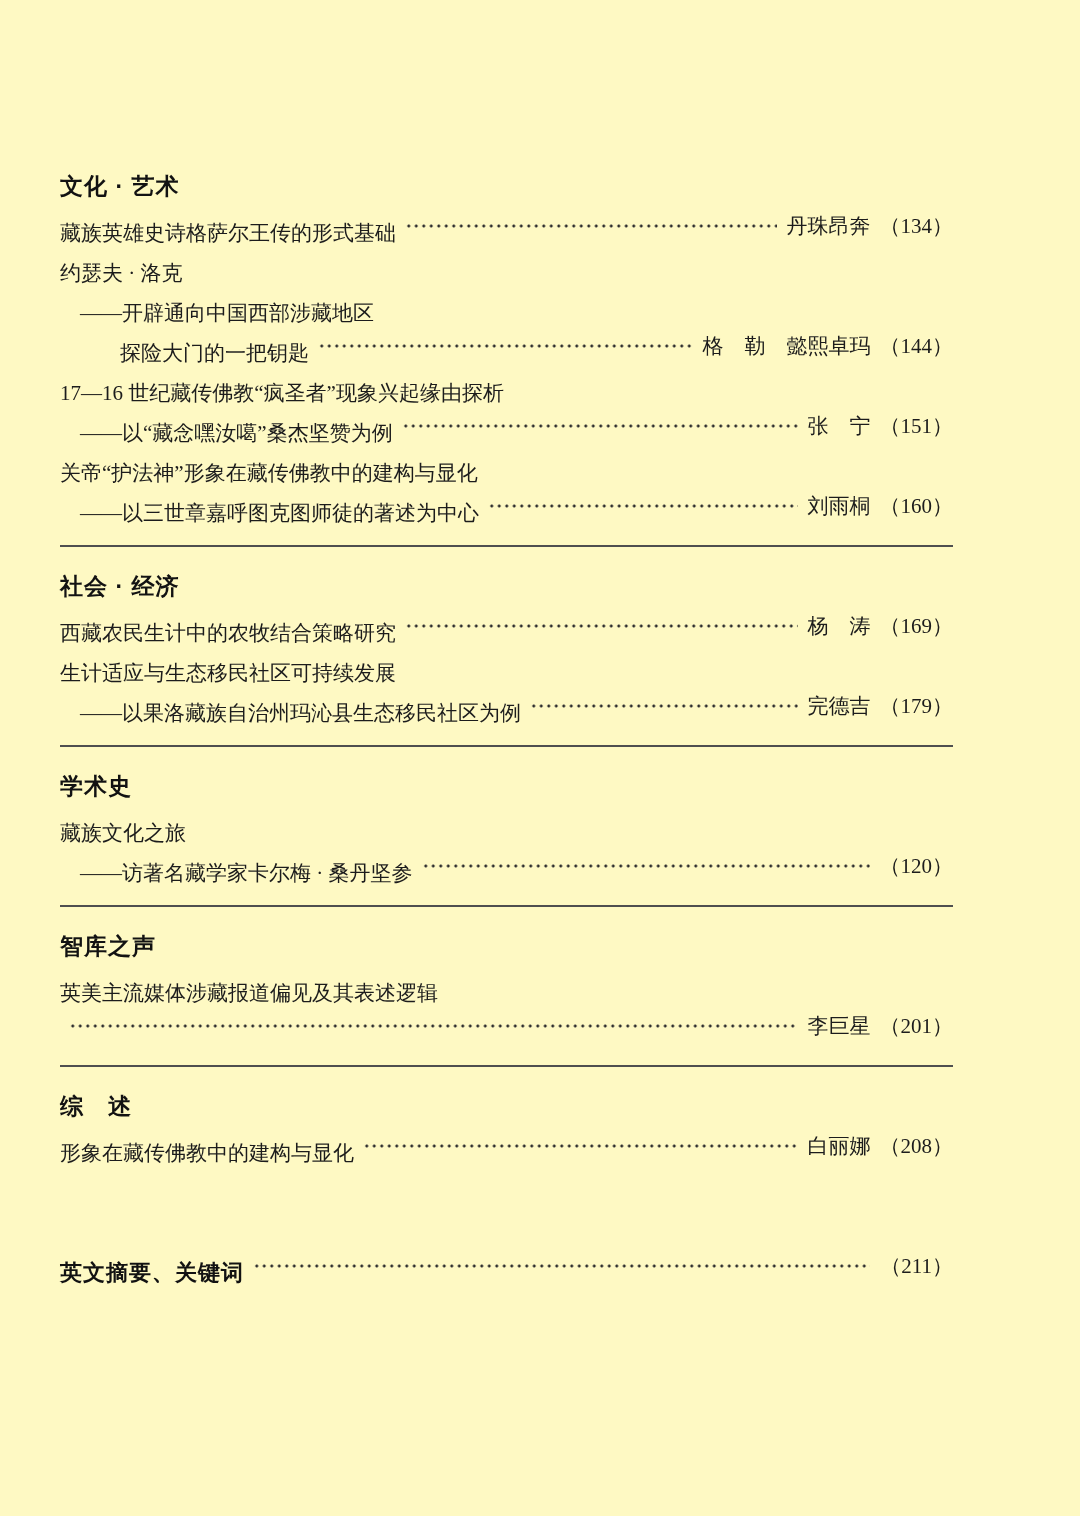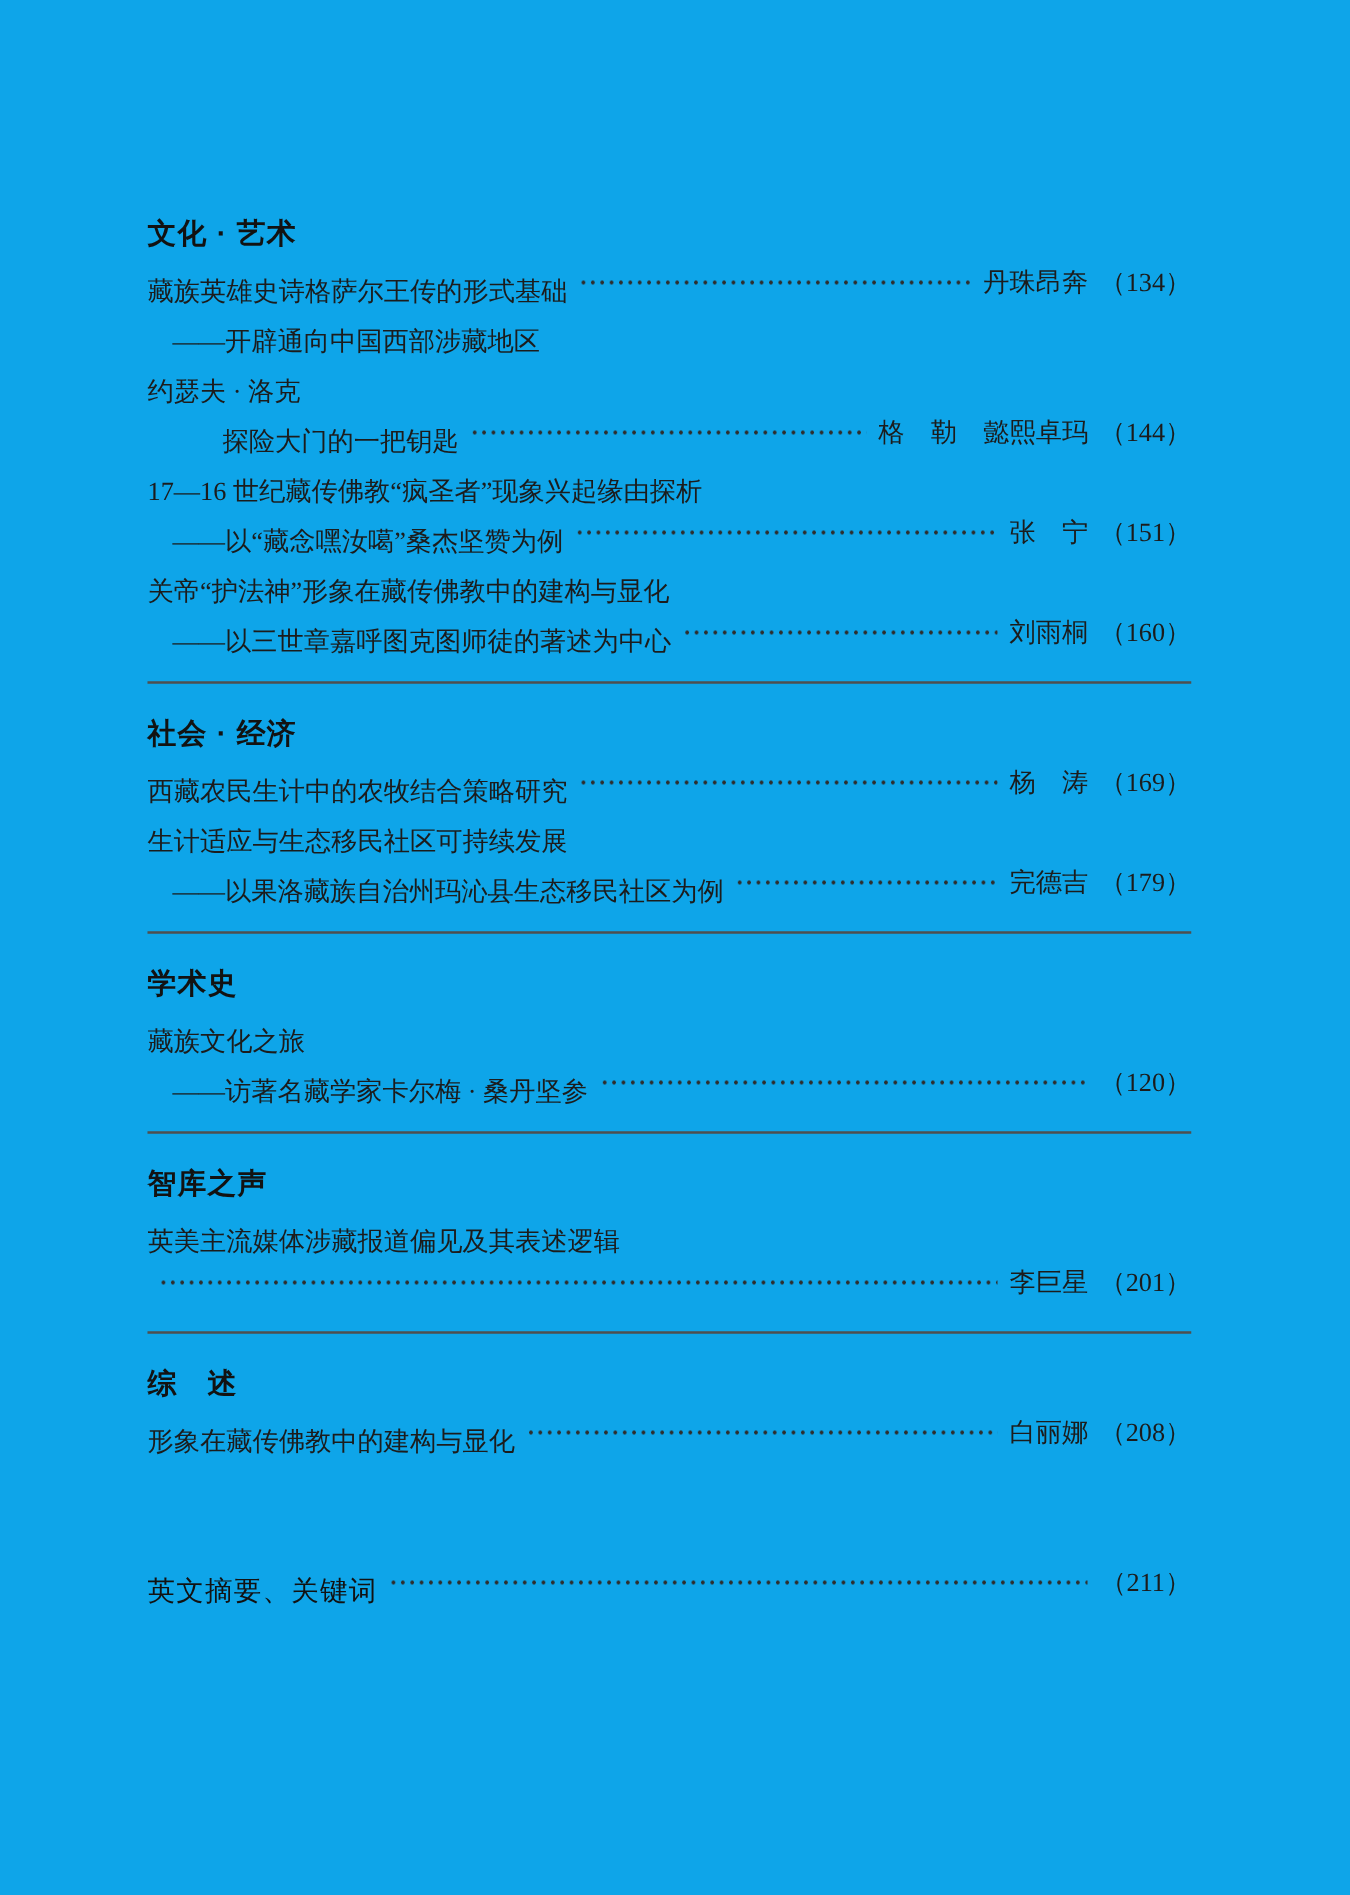--- a/index.html
+++ b/index.html
@@ -1,24 +1,24 @@
 <!DOCTYPE html>
 <html style="--text: #1c1c1c; --divider: #4f4f4f; --dots: #2e2e2e;"><head>
 <meta charset="utf-8">
 <style>
   html, body { margin: 0; padding: 0; background: #e9e9e9; }
   .page {
     position: relative;
     width: 1080px;
     height: 1516px;
     margin: 0 auto;
-    background: #0ea5e9;
+    background: #fef9c3;
     overflow: hidden;
     box-sizing: border-box;
-    padding: 166px 127px 0 118px;
+    padding: 166px 127px 0 60px;
     color: var(--text, #1c1c1c);
   }
   .toc-heading {
     height: 40px;
     display: flex;
     align-items: center;
     font-family: "Liberation Sans", sans-serif;
     font-weight: bold;
     font-size: 23px;
     letter-spacing: 1px;
@@ -31,21 +31,21 @@
     align-items: center;
     font-family: "Liberation Serif", "DejaVu Serif", serif;
     font-size: 21px;
     color: var(--text, #1c1c1c);
   }
   .toc-line .title { white-space: pre; flex: 0 0 auto; margin-top: 13px; }
   .toc-line .title.indent1 { padding-left: 20px; }
   .toc-line .title.indent2 { padding-left: 60px; font-family: Liberation Serif, serif; }
   .toc-line .title.bold {
     font-family: "Liberation Sans", sans-serif;
-    font-weight: normal;
+    font-weight: bold;
     font-size: 22px;
     letter-spacing: 1px;
     color: #121212;
   }
   .dots {
     flex: 1 1 auto;
     min-width: 18px;
     align-self: stretch;
     margin: 0 10px 0 9px;
     background: radial-gradient(circle, var(--dots, #2e2e2e) 1.2px, transparent 1.7px)
@@ -67,25 +67,25 @@
 <div class="page">
   <div id="toc-root">
       <div class="toc-heading">文化 · 艺术</div>
       <div class="toc-line">
     <span class="title">藏族英雄史诗格萨尔王传的形式基础</span>
     <span class="dots"></span>
     <span class="author">丹珠昂奔</span>
     <span class="pageno">（134）</span>
   </div>
       <div class="toc-line">
-    <span class="title indent1">——开辟通向中国西部涉藏地区</span>
+    <span class="title">约瑟夫 · 洛克</span>
 
   </div>
       <div class="toc-line">
-    <span class="title">约瑟夫 · 洛克</span>
+    <span class="title indent1">——开辟通向中国西部涉藏地区</span>
 
   </div>
       <div class="toc-line">
     <span class="title indent2">探险大门的一把钥匙</span>
     <span class="dots"></span>
     <span class="author">格　勒　懿熙卓玛</span>
     <span class="pageno">（144）</span>
   </div>
       <div class="toc-line">
     <span class="title">17—16 世纪藏传佛教“疯圣者”现象兴起缘由探析</span>

